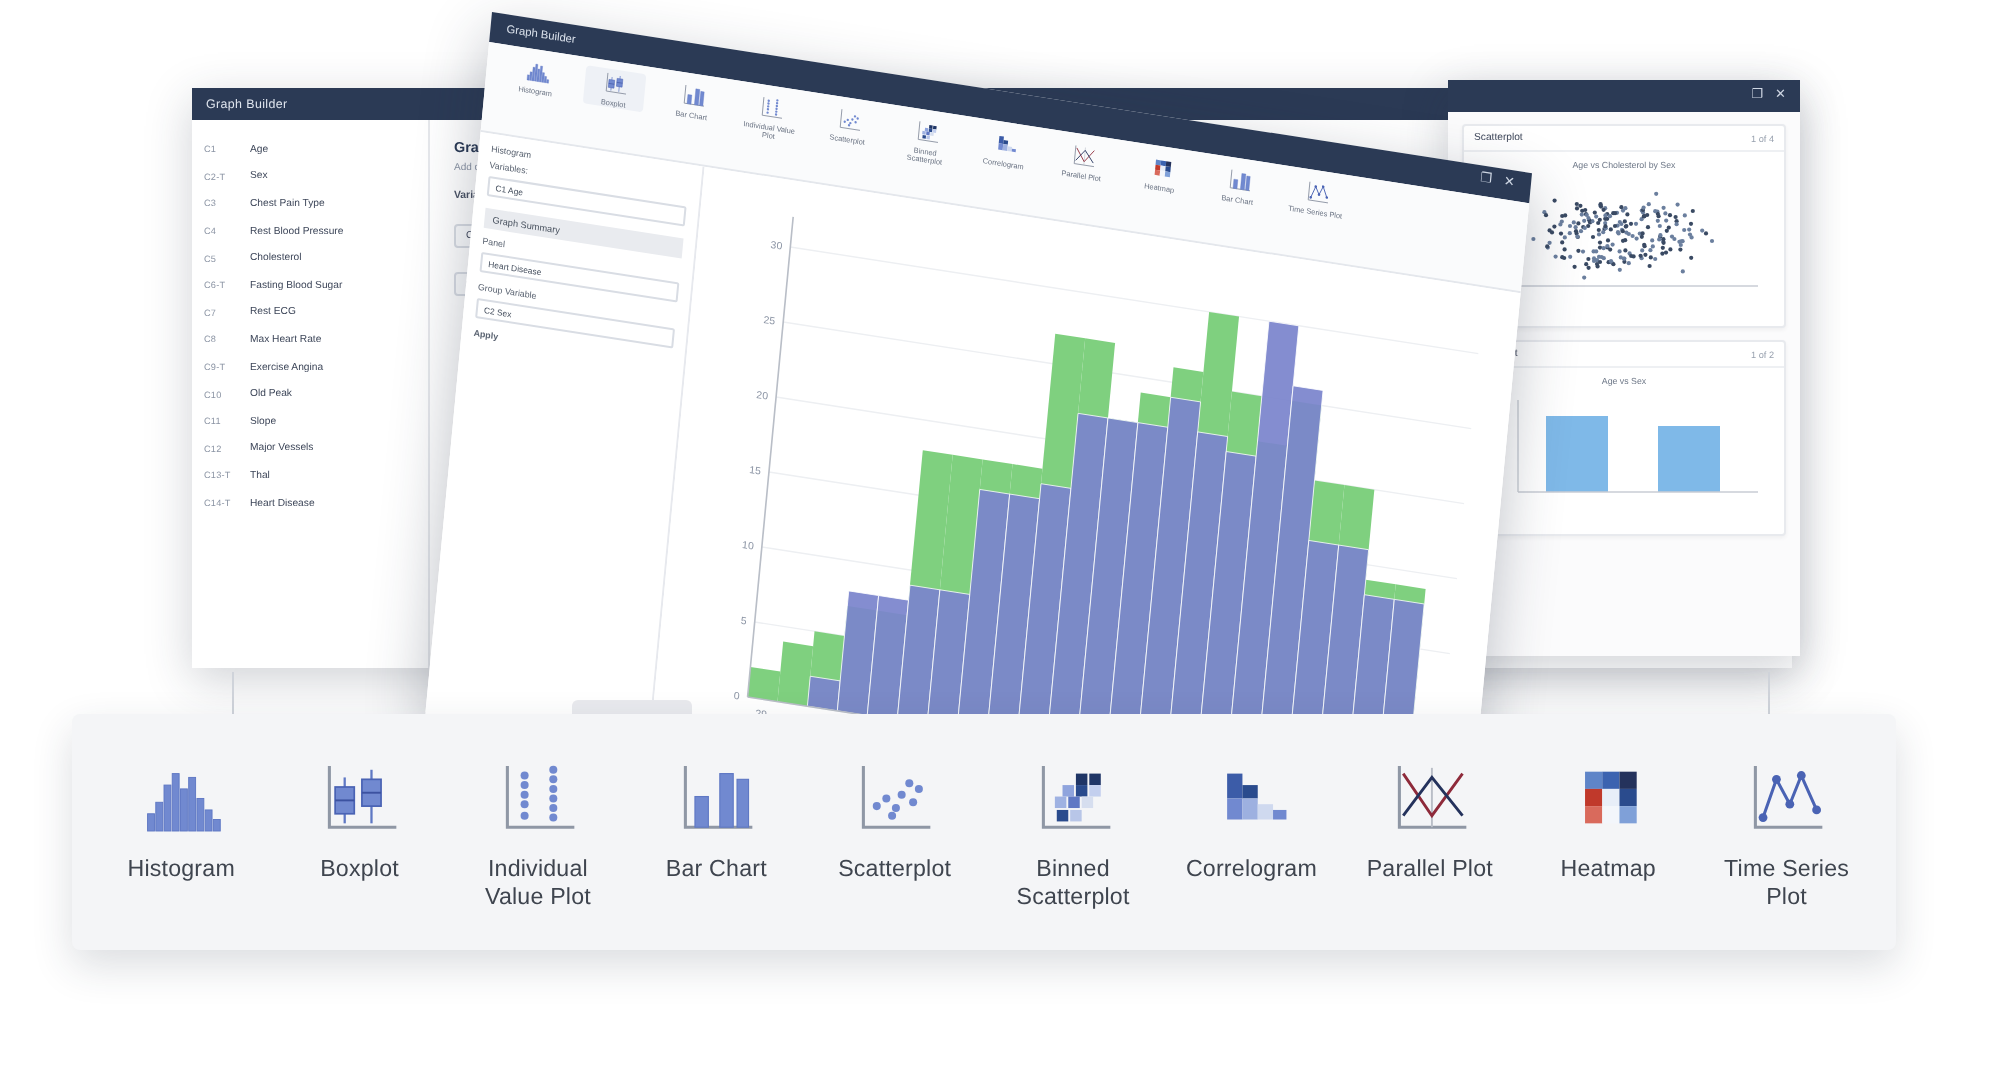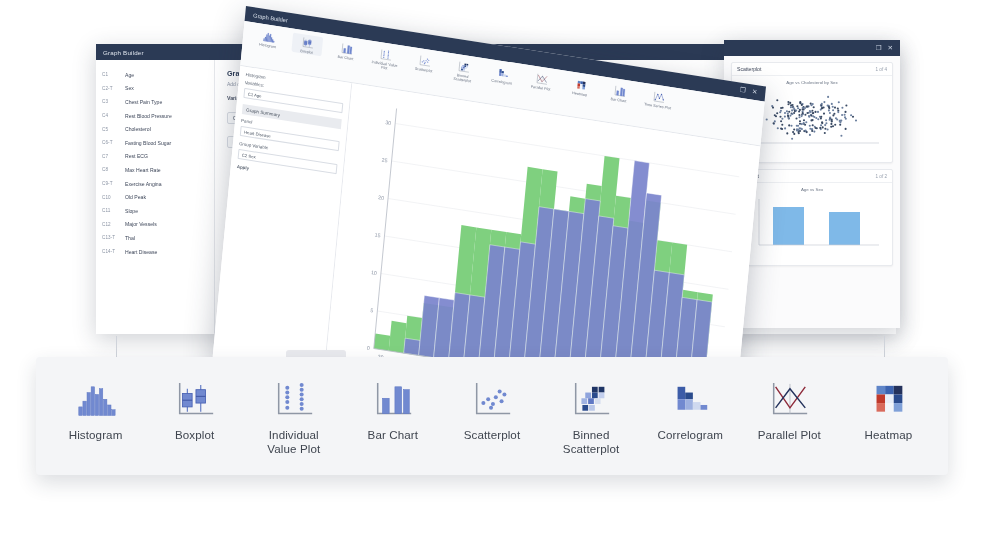--- a/index.html
+++ b/index.html
@@ -831,15 +831,30 @@
             <rect x="11" y="16" width="9" height="9" fill="#c0392b"></rect>
             <rect x="20" y="16" width="9" height="9" fill="#e8eef8"></rect>
             <rect x="29" y="16" width="9" height="9" fill="#2a4b8d"></rect>
             <rect x="11" y="25" width="9" height="9" fill="#d96a5c"></rect>
             <rect x="20" y="25" width="9" height="9" fill="#f3f6fb"></rect>
             <rect x="29" y="25" width="9" height="9" fill="#7fa0d8"></rect>
           </svg>
         </div>
         <div class="glabel" style="white-space: pre-line;">Heatmap</div>
       </div>
+      <div class="gitem">
+        <div class="gicon">
+          <svg width="44" height="40.480000000000004" viewBox="0 0 46 42">
+            <path d="M7 4 L7 36 L42 36" stroke="#8f97a5" stroke-width="1.6" fill="none"></path>
+            <path d="M11 31 L18 11 L25 24 L31 9 L39 27" stroke="#4a63b4" stroke-width="1.6" fill="none" stroke-linejoin="round"></path>
+            <circle cx="11" cy="31" r="2.3" fill="#4a63b4"></circle>
+            <circle cx="18" cy="11" r="2.3" fill="#4a63b4"></circle>
+            <circle cx="25" cy="24" r="2.3" fill="#4a63b4"></circle>
+            <circle cx="31" cy="9" r="2.3" fill="#4a63b4"></circle>
+            <circle cx="39" cy="27" r="2.3" fill="#4a63b4"></circle>
+          </svg>
+        </div>
+        <div class="glabel" style="white-space: pre-line;">Time Series
+Plot</div>
+      </div>
     </div>
 
 </div>
 
 </body></html>

